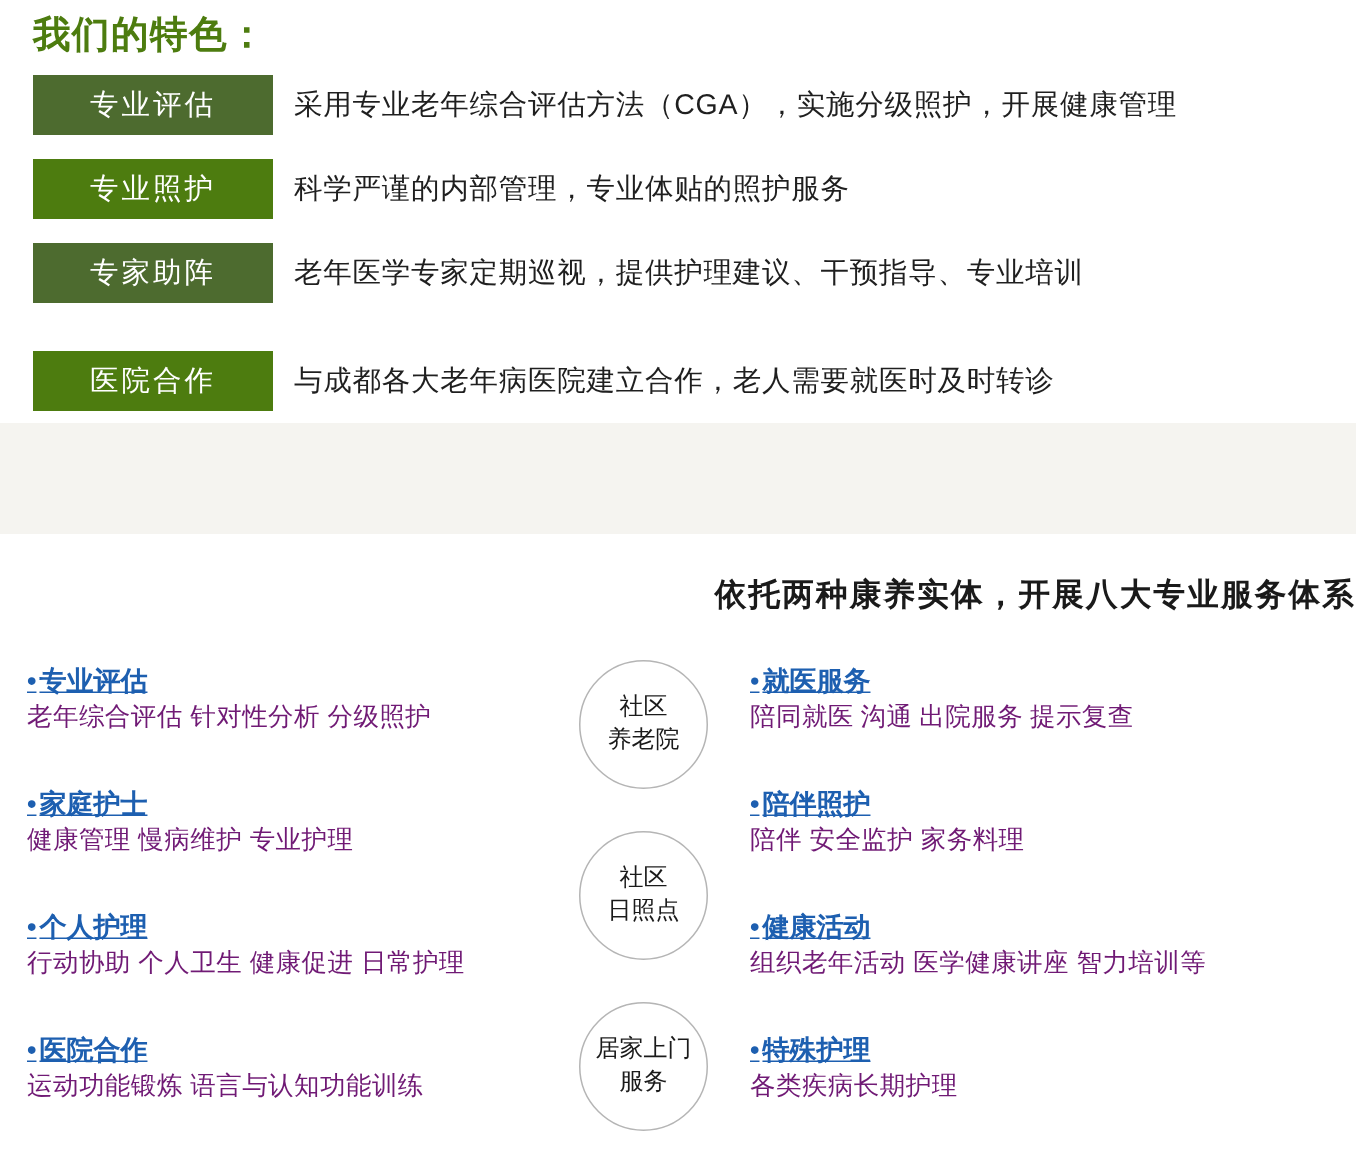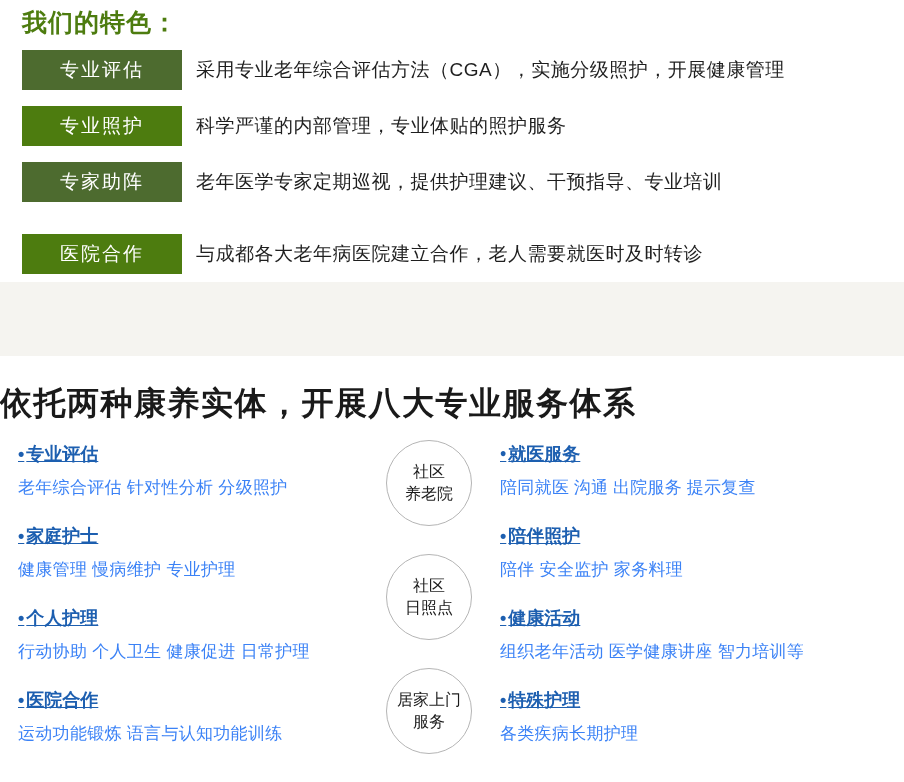--- a/index.html
+++ b/index.html
@@ -79,22 +79,22 @@
     top: 356px;
     width: 904px;
     height: 426px;
     background: #ffffff;
   }
   #services-title {
     position: absolute;
     left: 0;
     top: 26px;
     width: 904px;
-    text-align: left;
-    font-size: 32px;
+    text-align: right;
+    font-size: 21px;
     font-weight: bold;
     color: #1a1a1a;
     letter-spacing: 1.5px;
   }
 
   
   .circle {
     position: absolute;
     width: 84px;
     height: 84px;
@@ -125,23 +125,22 @@
     color: #1d5fb0;
     text-decoration: underline;
     white-space: nowrap;
   }
   .svc-bullet {
     color: #1d5fb0;
     font-weight: bold;
     margin-right: 2px;
   }
   .svc-body {
-    margin-top: 10px;
     font-size: 17px;
-    color: #3b82f6;
+    color: #701a75;
     letter-spacing: 0.3px;
     white-space: nowrap;
   }
   .left-col  { left: 18px; }
   .right-col { left: 500px; }
 </style>
 </head>
 <body>
 
 <div id="features-section">

